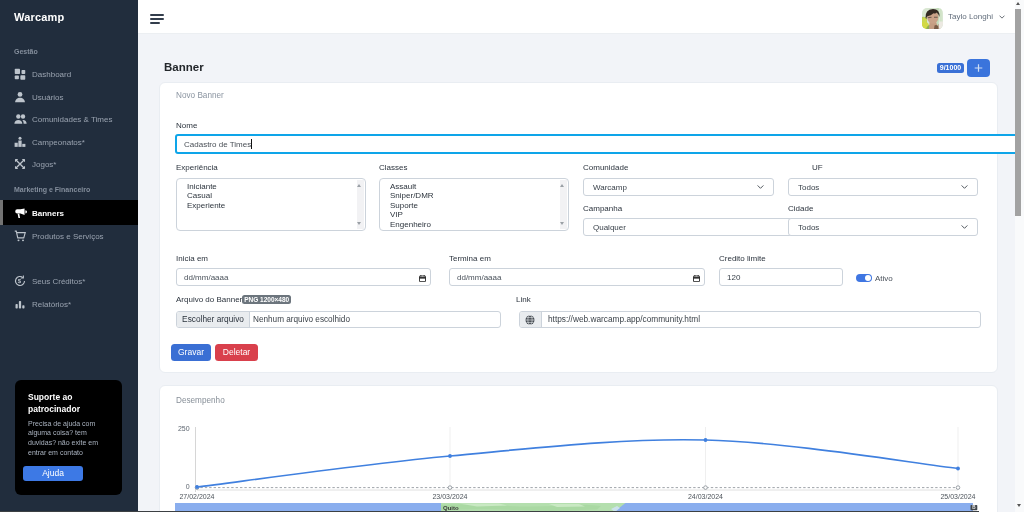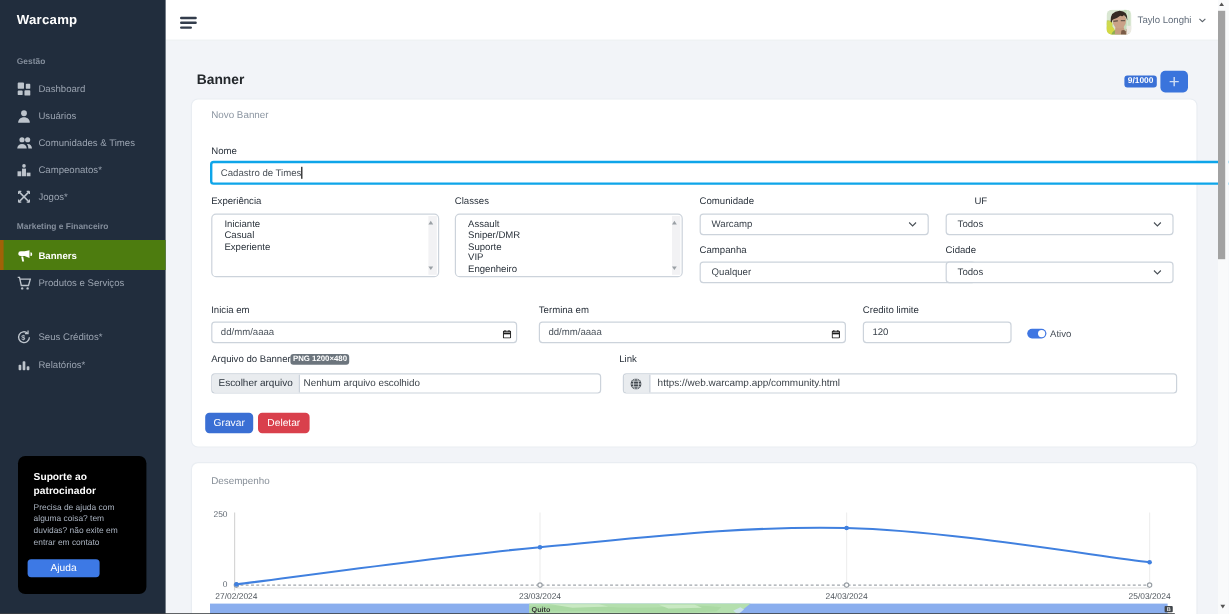--- a/index.html
+++ b/index.html
@@ -7,21 +7,21 @@
 body { position:relative; background:#f2f4f8; }
 .abs { position:absolute; }
 
 
 #sidebar { left:0; top:0; width:138px; height:512px; background:#212d3d; z-index:5; }
 #logo { left:14px; top:10.5px; color:#fff; font-size:11px; font-weight:bold; letter-spacing:.2px; }
 .sect { left:14px; color:#848e9c; font-size:7px; font-weight:bold; }
 .mitem { left:0; width:138px; height:23px; color:#9aa3b0; font-size:8px; }
 .mitem .lbl { position:absolute; left:32px; top:50%; transform:translateY(-50%); white-space:nowrap; }
 .mitem svg { position:absolute; left:14px; top:50%; transform:translateY(-50%); }
-.mitem.active { background:#4d7c0f; border-left:3px solid #a16207; color:#fff; }
+.mitem.active { background:#000000; border-left:3px solid #737373; color:#fff; }
 .mitem.active svg { left:11px; }
 .mitem.active .lbl { left:29px; font-weight:bold; }
 #support { left:15px; top:380px; width:107px; height:115px; background:#000000; border-radius:6px; }
 #support .t { position:absolute; left:13px; top:12px; color:#fefefe; font-size:8.5px; font-weight:bold; line-height:11.5px; }
 #support .p { position:absolute; left:13px; top:38.5px; color:#a9b2bf; font-size:7px; line-height:9.7px; }
 #support .btn { position:absolute; left:8px; top:86px; width:60px; height:15px; background:#3d79e5; border-radius:3px; color:#fff; font-size:8.5px; font-weight:normal; text-align:center; line-height:15px; }
 
 
 #topbar { left:138px; top:0; width:886px; height:34px; background:#fff; border-bottom:1px solid #eceff2; z-index:4; }
 .hline { left:12px; height:2px; background:#333d4c; border-radius:1px; }

